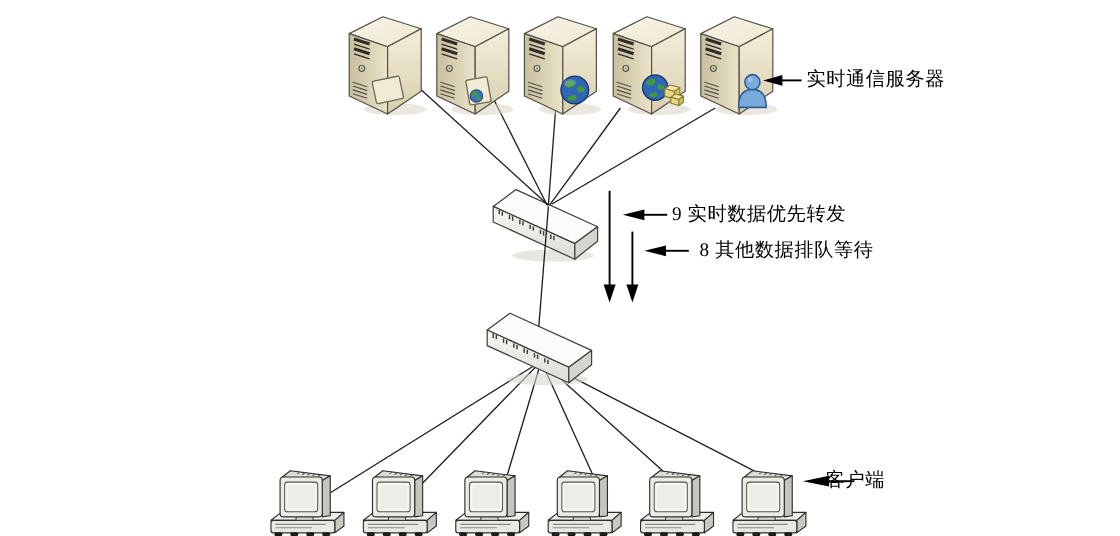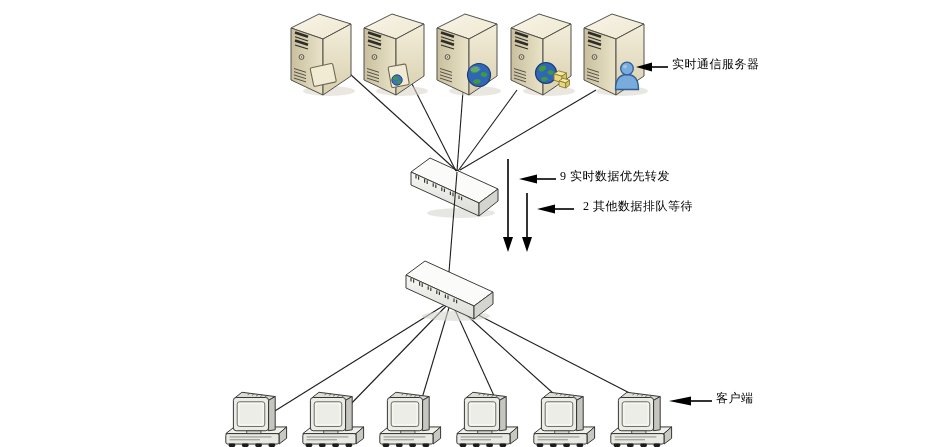--- a/index.html
+++ b/index.html
@@ -2,21 +2,21 @@
 <html><head>
 <meta charset="utf-8">
 <style>
   html,body{margin:0;padding:0;background:#fff;}
   .stage{
     position:relative;width:933px;height:447px;background:#ffffff;
     overflow:hidden;font-family:"Liberation Serif","DejaVu Serif",serif;
   }
   .stage svg{position:absolute;left:0;top:0;}
   .lbl{
-    position:absolute;font-size:12px;color:#000;white-space:nowrap;
+    position:absolute;font-size:16px;color:#000;white-space:nowrap;
     letter-spacing:0.5px;line-height:1.1;
   }
 </style>
 </head>
 <body>
 
 <div class="stage">
 <svg width="933" height="447" viewBox="0 0 933 447">
   <defs>
     <linearGradient id="gFront" x1="0" y1="0" x2="1" y2="0">
@@ -204,16 +204,16 @@
     <line x1="651" y1="67" x2="668" y2="67" stroke="#000" stroke-width="1.6"></line>
     <polygon points="652,62.5 652,71.5 636,67" fill="#000"></polygon>
   </g>
   <g>
     <line x1="690" y1="401" x2="712" y2="401" stroke="#000" stroke-width="1.6"></line>
     <polygon points="691,396.5 691,405.5 669,401" fill="#000"></polygon>
   </g>
 </svg>
 
   <div class="lbl" style="left:560px;top:170px">9 实时数据优先转发</div>
-  <div class="lbl" style="left:583px;top:200px">2 其他数据排队等待</div>
+  <div class="lbl" style="left:583px;top:200px">8 其他数据排队等待</div>
   <div class="lbl" style="left:672px;top:58px">实时通信服务器</div>
-  <div class="lbl" style="left:716px;top:392px">客户端</div>
+  <div class="lbl" style="left:688px;top:392px">客户端</div>
 </div>
 
 </body></html>

